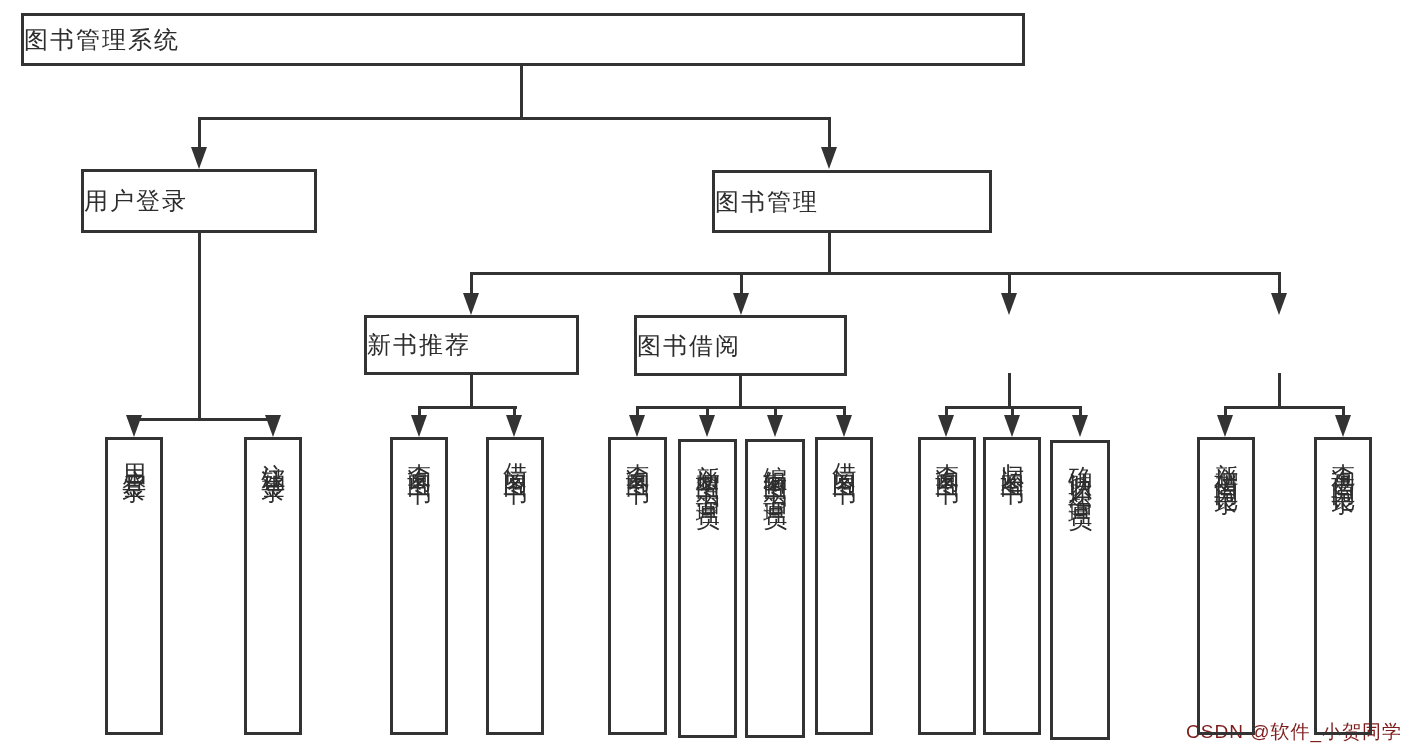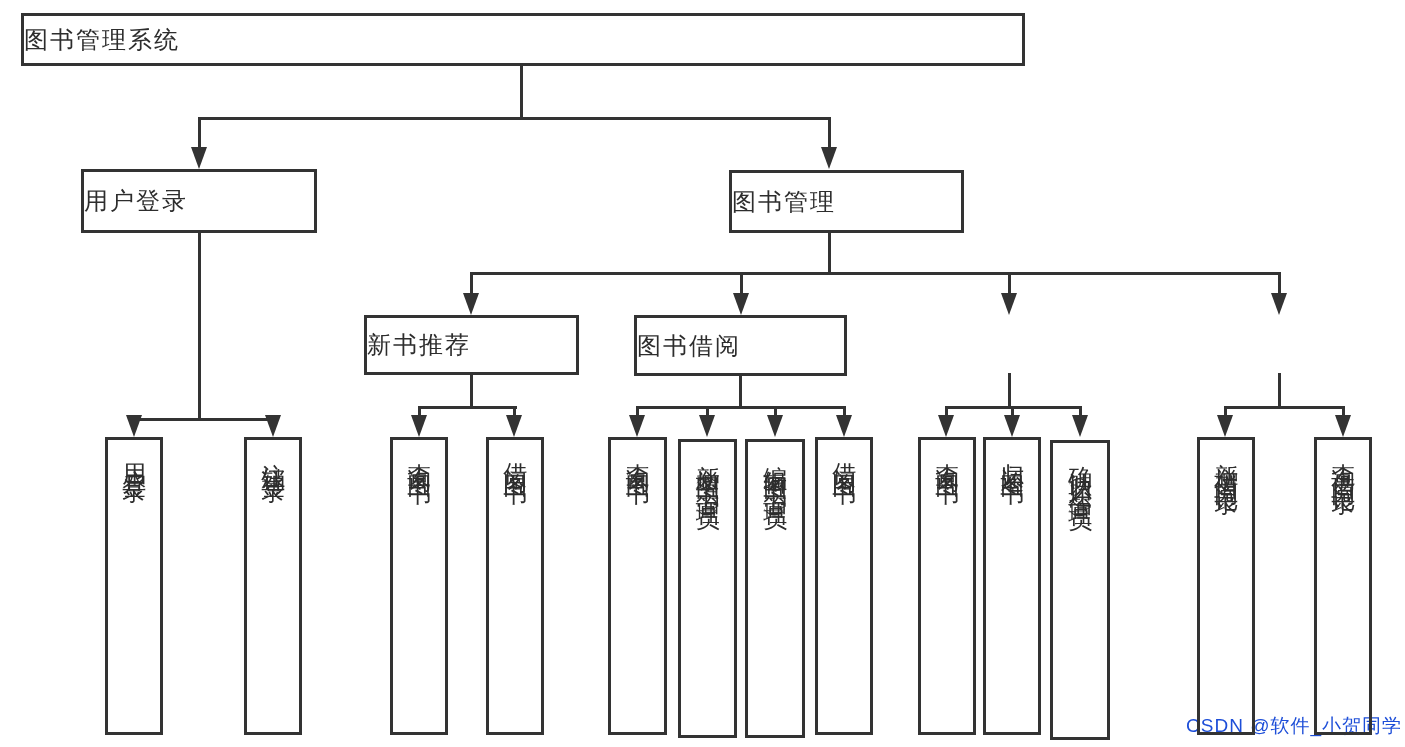--- a/index.html
+++ b/index.html
@@ -25,22 +25,22 @@
   
   .vline, .hline { position:absolute; background:#333333; z-index:2; }
   .vline { width:3px; }
   .hline { height:3px; }
   .arrowhead {
     position:absolute; width:0; height:0; z-index:2;
     border-left:8px solid transparent; border-right:8px solid transparent;
     border-top:22px solid #333333;
   }
   .watermark {
-    position:absolute; right:3px; bottom:8px; z-index:1;
-    font-size:19px; letter-spacing:1px; color:#1d4ed8;
+    position:absolute; right:3px; bottom:2px; z-index:1;
+    font-size:19px; letter-spacing:1px; color:#7f1d1d;
     white-space:nowrap;
   }
 </style>
 </head>
 <body>
 
 <div class="stage">
 
   <div class="watermark">CSDN @软件_小贺同学</div>
 
@@ -103,21 +103,21 @@
   <div class="vline" style="left:1342px; top:406px; height:11px;"></div>
   <div class="arrowhead" style="left:1335px; top:415px;"></div>
 
   <div class="box" style="left:21px; top:13px; width:1004px; height:53px;">
     <span>图书管理系统</span>
   </div>
 
   <div class="box" style="left:81px; top:169px; width:236px; height:64px;">
     <span>用户登录</span>
   </div>
-  <div class="box" style="left:729px; top:170px; width:235px; height:63px;">
+  <div class="box" style="left:712px; top:170px; width:280px; height:63px;">
     <span>图书管理</span>
   </div>
 
   <div class="box" style="left:364px; top:315px; width:215px; height:60px;">
     <span>新书推荐</span>
   </div>
   <div class="box" style="left:634px; top:315px; width:213px; height:61px;">
     <span>图书借阅</span>
   </div>
 

